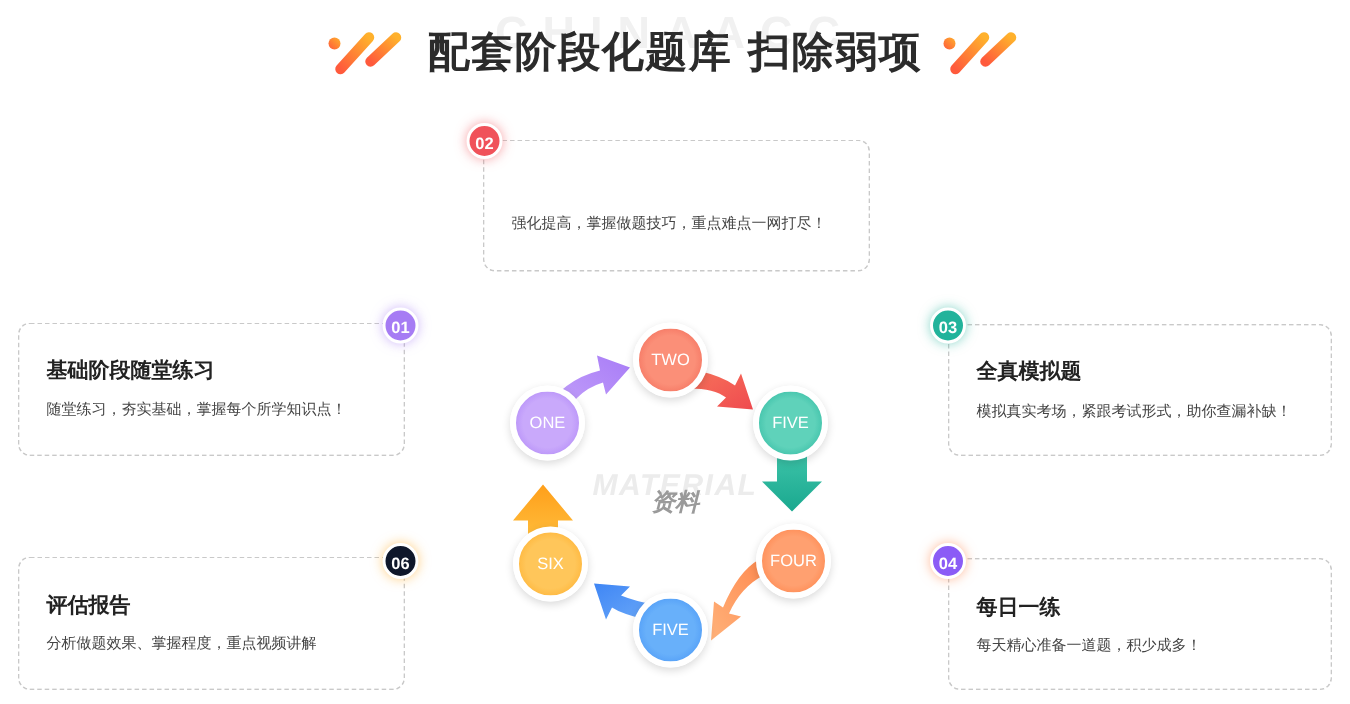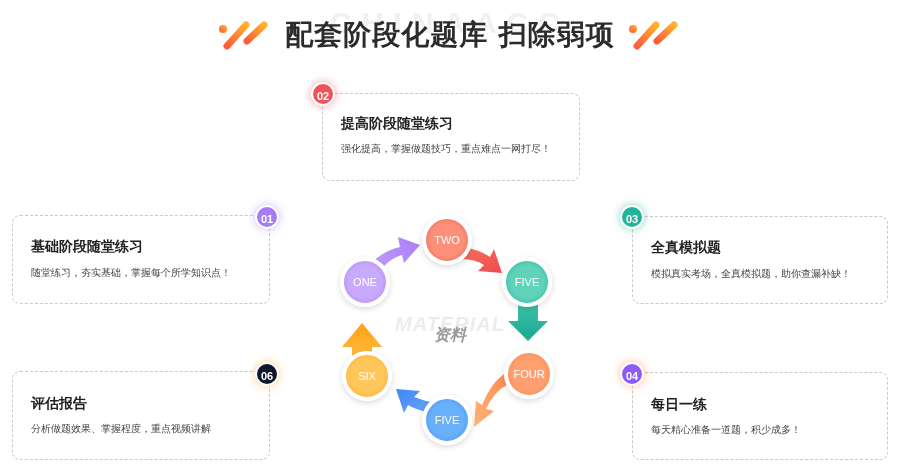--- a/index.html
+++ b/index.html
@@ -48,34 +48,33 @@
   </svg>
   <div class="title">配套阶段化题库 扫除弱项</div>
   <svg class="deco right" viewBox="0 0 56 40">
     <circle cx="9" cy="15" r="4" fill="url(#dg1)"></circle>
     <line x1="13" y1="32" x2="32" y2="11" stroke="url(#dg1)" stroke-width="7" stroke-linecap="round"></line>
     <line x1="33" y1="27" x2="50" y2="11" stroke="url(#dg1)" stroke-width="7" stroke-linecap="round"></line>
   </svg>
 </div>
 
 <div class="card c02">
-  <div class="ctitle" style="left:18px;top:21px;">提高阶段随堂练习</div>
   <div class="cdesc" style="left:18px;top:48px;">强化提高，掌握做题技巧，重点难点一网打尽！</div>
 </div>
 <div class="badge" style="left:311px;top:82px;background:#f0525a;box-shadow:0 0 8px rgba(240,82,90,0.55);">02</div>
 
 <div class="card c01">
   <div class="ctitle" style="left:18px;top:22px;">基础阶段随堂练习</div>
   <div class="cdesc" style="left:18px;top:50px;">随堂练习，夯实基础，掌握每个所学知识点！</div>
 </div>
 <div class="badge" style="left:255px;top:205px;background:#a67cf4;box-shadow:0 0 8px rgba(166,124,244,0.55);">01</div>
 
 <div class="card c03">
   <div class="ctitle" style="left:18px;top:22px;">全真模拟题</div>
-  <div class="cdesc" style="left:18px;top:50px;">模拟真实考场，全真模拟题，助你查漏补缺！</div>
+  <div class="cdesc" style="left:18px;top:50px;">模拟真实考场，紧跟考试形式，助你查漏补缺！</div>
 </div>
 <div class="badge" style="left:620px;top:205px;background:#22b39b;box-shadow:0 0 8px rgba(34,179,155,0.55);">03</div>
 
 <div class="card c06">
   <div class="ctitle" style="left:18px;top:23px;">评估报告</div>
   <div class="cdesc" style="left:18px;top:50px;">分析做题效果、掌握程度，重点视频讲解</div>
 </div>
 <div class="badge" style="left:255px;top:362px;background:#0f172a;box-shadow:0 0 8px rgba(255,168,31,0.55);">06</div>
 
 <div class="card c04">

